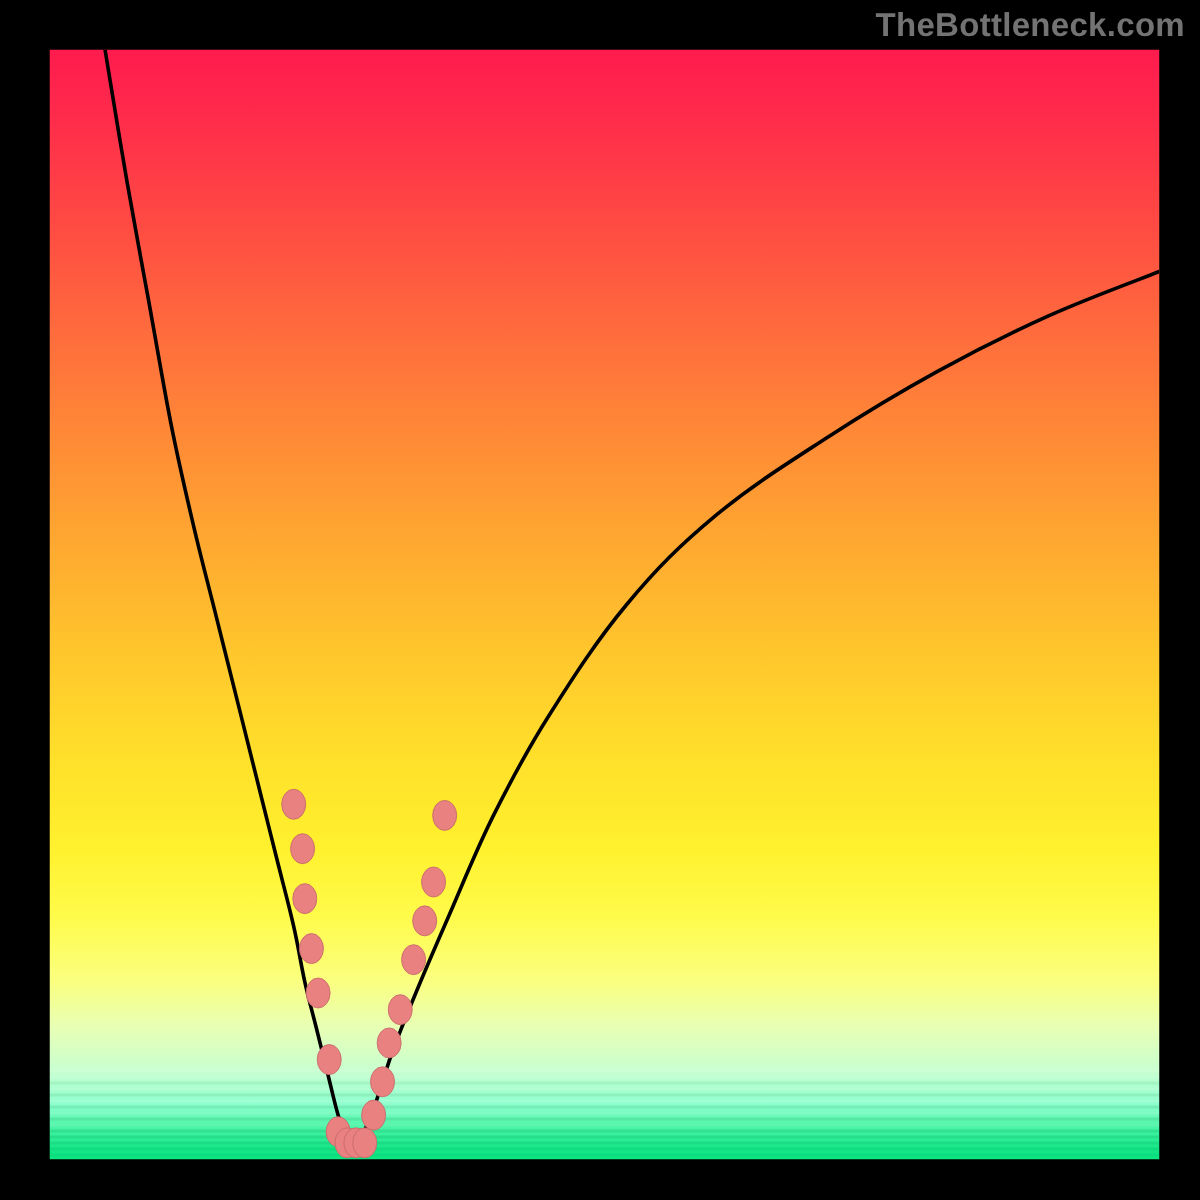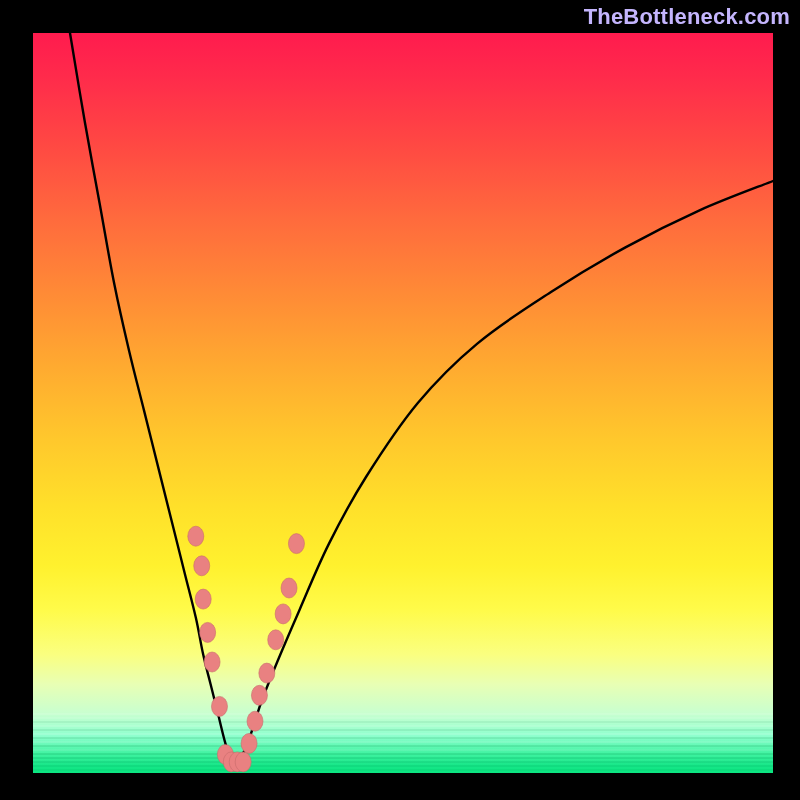--- a/index.html
+++ b/index.html
@@ -73,21 +73,21 @@
     width: 740px;
     height: 740px;
   }
   .watermark {
     position: absolute;
     top: 4px;
     right: 10px;
     font-family: Arial, Helvetica, sans-serif;
     font-size: 22px;
     font-weight: 600;
-    color: #c4b5fd;
+    color: #737373;
     letter-spacing: 0.2px;
   }
 </style>
 </head>
 <body>
 
 <div class="frame">
 
   <div class="plot-area">
 

